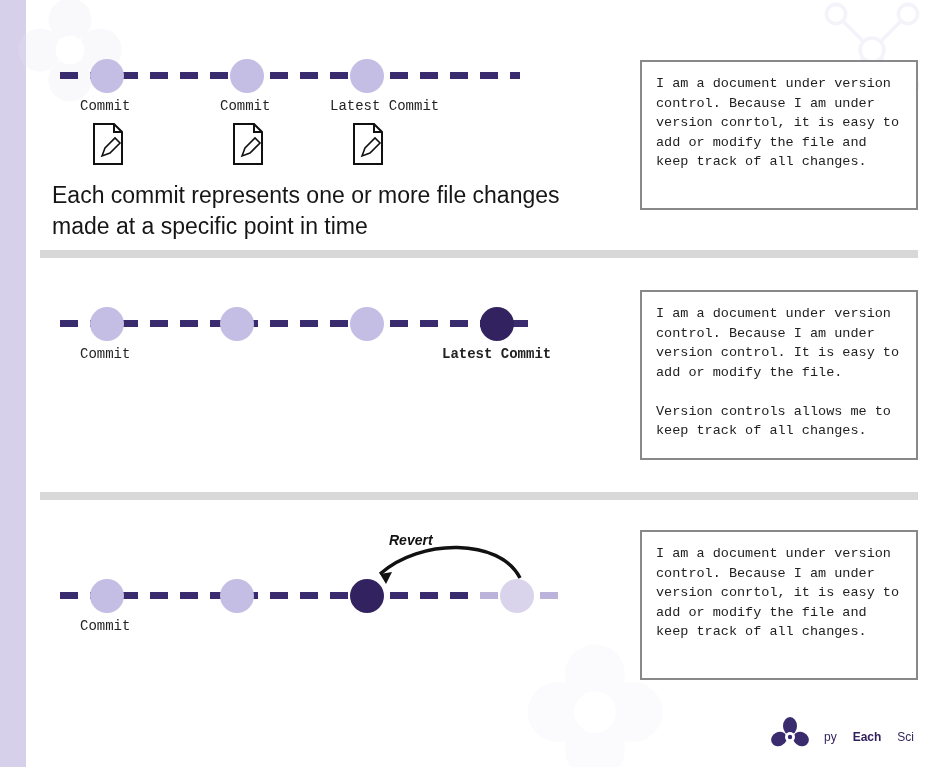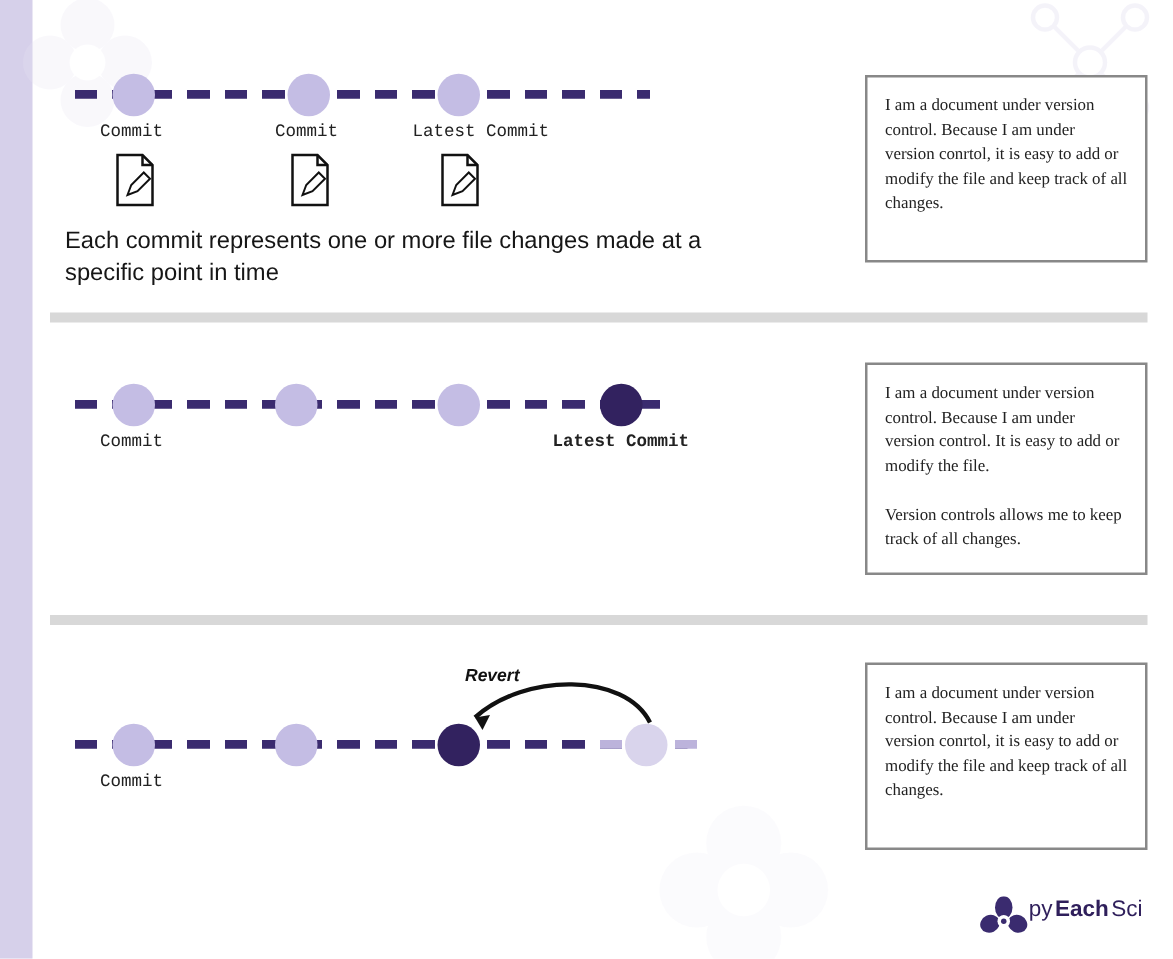--- a/index.html
+++ b/index.html
@@ -70,68 +70,69 @@
     font-family: Liberation Mono, monospace;
   }
   .clabel.bold { font-weight: 700; }
   .fileicon {
     position: absolute;
     top: 72px;
     width: 36px;
     height: 44px;
   }
   .caption {
-    font-size: 19px;
+    font-size: 23px;
     color: #161616;
     line-height: 1.35;
     margin-top: 10px;
     margin-left: 12px;
     max-width: 520px;
   }
   .docbox {
     position: absolute;
     right: 0;
     top: 0;
-    width: 226px;
+    width: 278px;
     border: 2px solid #888;
     padding: 12px 14px;
-    font-family: Liberation Serif, serif;
+    font-family: Liberation Mono, monospace;
     font-size: 13.5px;
     line-height: 1.45;
     color: #222;
     background: #fff;
     white-space: pre-wrap;
   }
 
   .revert-arrow {
     position: absolute;
     top: -32px;
     left: 300px;
     width: 180px;
     height: 60px;
     pointer-events: none;
   }
   .revert-label {
     position: absolute;
     top: -38px;
-    left: 312px;
+    left: 329px;
     font-weight: 700;
     font-style: italic;
     font-size: 14px;
     color: #111;
   }
 
   .logo {
     position: absolute;
     right: 24px;
     bottom: 10px;
-    font-size: 18px;
+    font-size: 12px;
     color: #2f1f5b;
     display: flex;
-    gap: 2px;
+    align-items: center;
+    gap: 16px;
   }
   .logo .py { font-weight: 400; }
   .logo .open { font-weight: 700; }
   .logo .sci { font-weight: 400; }
   .logo-flower {
     width: 40px; height: 40px;
     position: relative;
     margin-right: -2px;
   }
 </style>

